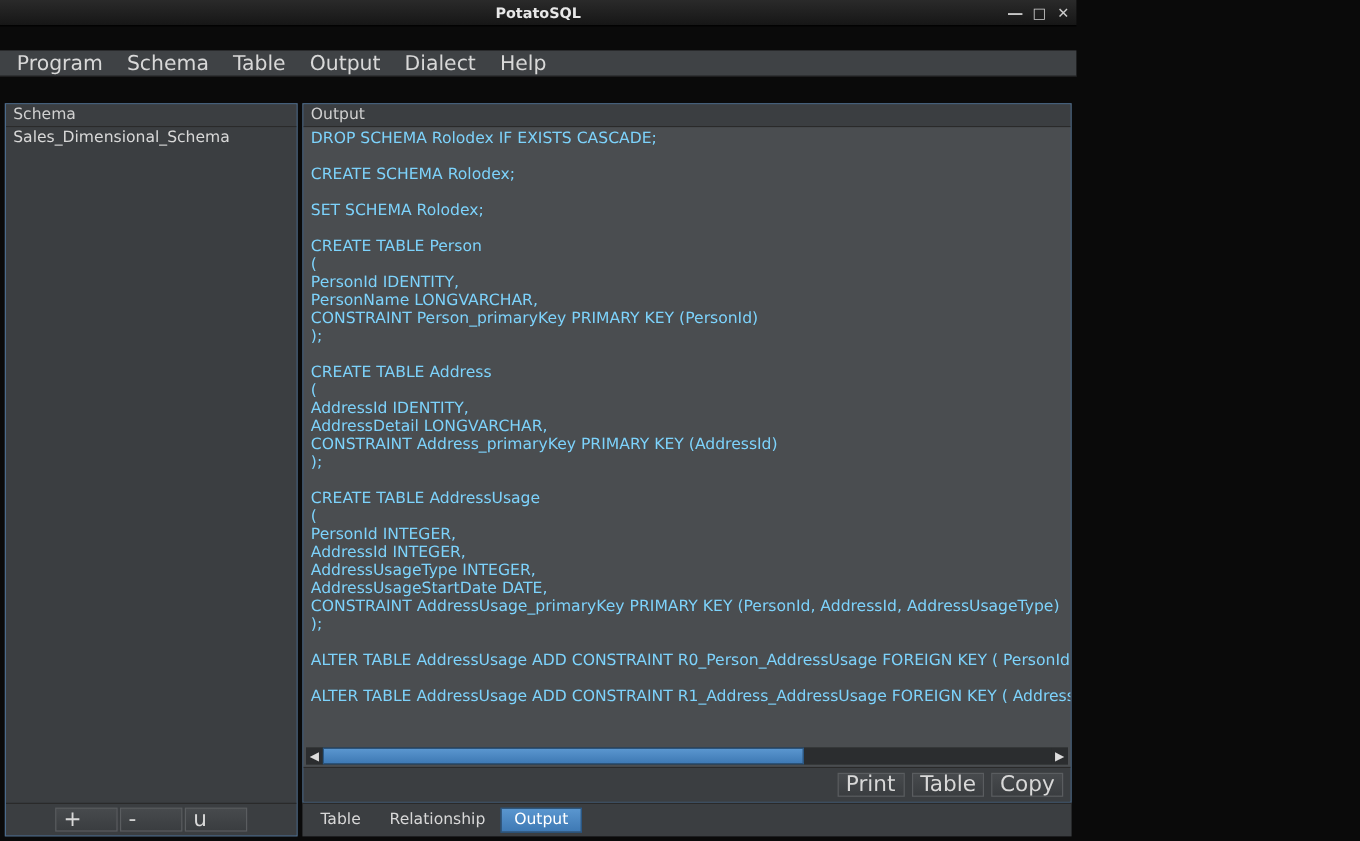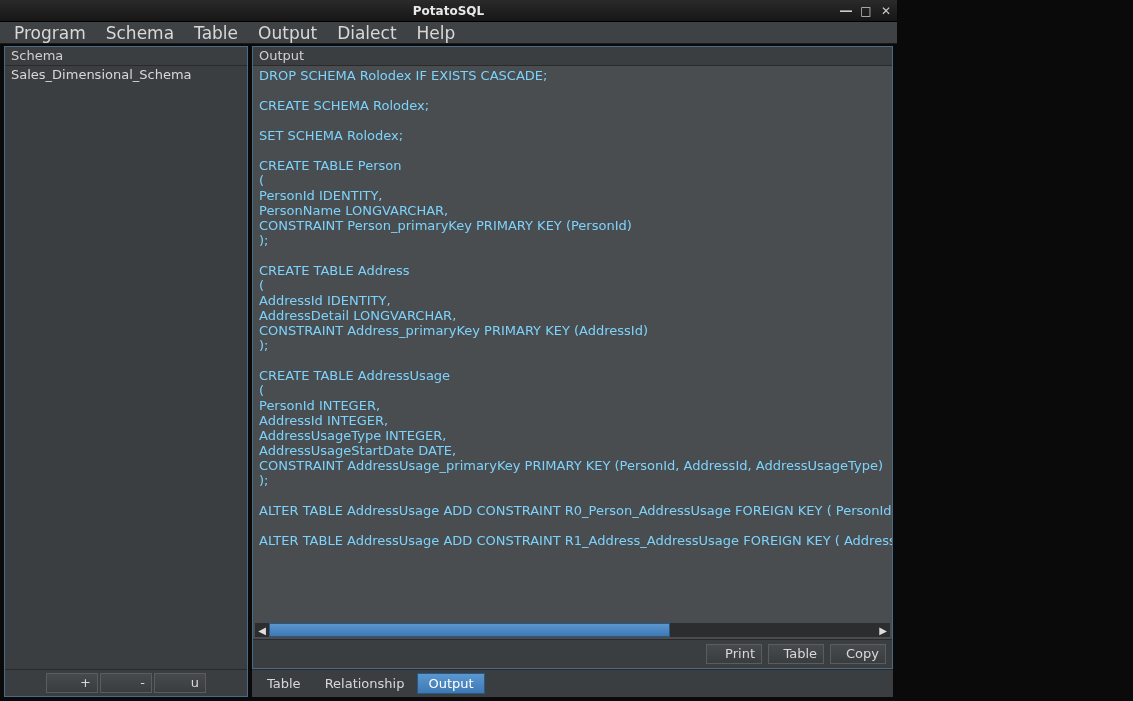--- a/index.html
+++ b/index.html
@@ -6,21 +6,21 @@
   html, body { width: 1133px; height: 701px; overflow: hidden; }
   body {
     font-family: "DejaVu Sans", "Liberation Sans", Arial, sans-serif;
     font-size: 13px;
     background: #0a0a0a;
     color: #d8d8d8;
   }
   .window {
     width: 897px; height: 701px;
     background: #0a0a0a;
-    display: flex; flex-direction: column;
+    display: flex; flex-direction: column; gap: 20px;
   }
   .titlebar {
     height: 22px;
     background: linear-gradient(#2a2a2a,#161616);
     display: flex; align-items: center; justify-content: center;
     position: relative;
     color: #e8e8e8;
     font-weight: bold;
     font-size: 12px;
     border-bottom: 1px solid #000;
@@ -90,24 +90,24 @@
     justify-content: center;
     gap: 2px;
     padding: 3px 0;
     background: #3b3e41;
     border-top: 1px solid #2a2a2a;
   }
   .btn {
     background: linear-gradient(#474a4d,#3a3d40);
     border: 1px solid #5a5d60;
     color: #d8d8d8;
-    font-size: 13px;
+    font-size: 18px;
     min-width: 52px;
     height: 20px;
-    text-align: right;
+    text-align: left;
     line-height: 18px;
     padding: 0 6px;
   }
   .right-pane {
     flex: 1;
     display: flex; flex-direction: column;
     min-height: 0;
   }
   .output-panel {
     flex: 1;

